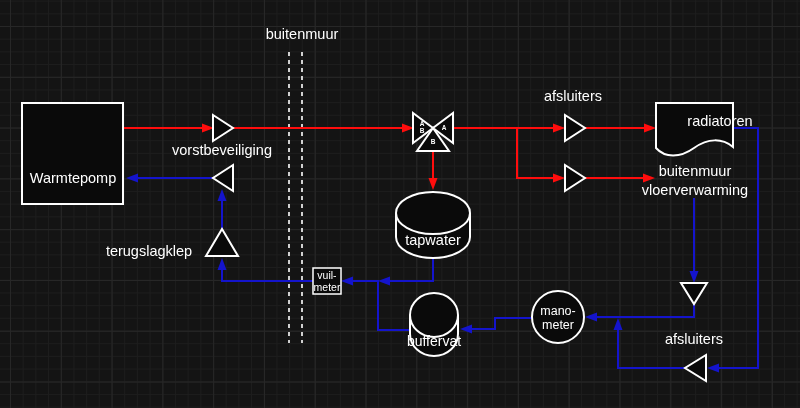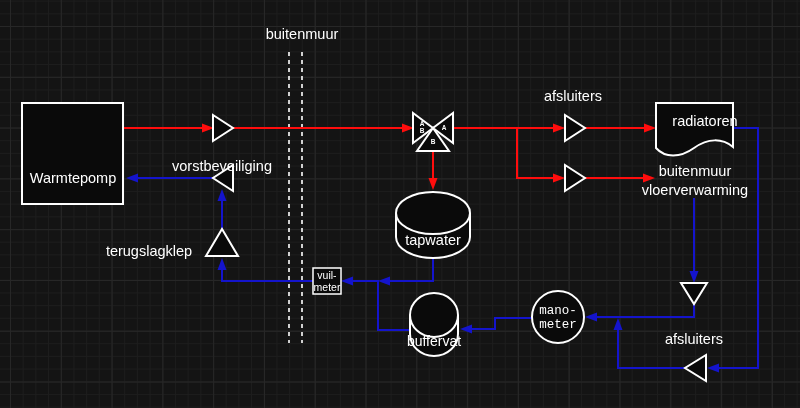--- a/index.html
+++ b/index.html
@@ -104,31 +104,31 @@
     <path class="node" d="M410 315 A24 22 0 1 1 458 315 L458 334 A24 22 0 0 1 410 334 Z"></path>
     <path class="nodeline" d="M410 315 A24 22 0 0 0 458 315"></path>
 
     <circle class="node" cx="558" cy="317" r="26"></circle>
 
     <rect class="node" x="313" y="268" width="28" height="26" style="stroke-width:1.5"></rect>
   </svg>
 
   <div class="lbl" style="left:73px;top:154px;margin-top:24px;">Warmtepomp</div>
   <div class="lbl" style="left:302px;top:34px;">buitenmuur</div>
-  <div class="lbl" style="left:222px;top:166px;">vorstbeveiliging</div>
+  <div class="lbl" style="left:222px;top:150px;">vorstbeveiliging</div>
   <div class="lbl" style="left:149px;top:251px;">terugslagklep</div>
   <div class="lbl" style="left:573px;top:96px;">afsluiters</div>
-  <div class="lbl" style="left:705px;top:121px;">radiatoren</div>
+  <div class="lbl" style="left:720px;top:121px;">radiatoren</div>
   <div class="lbl" style="left:695px;top:180px;">buitenmuur
 vloerverwarming</div>
   <div class="lbl" style="left:433px;top:240px;">tapwater</div>
   <div class="lbl lbl-xs" style="left:327px;top:281px;">vuil-
 meter</div>
   <div class="lbl lbl-xxs" style="left:434px;top:341px;">buffervat</div>
-  <div class="lbl lbl-sm" style="left:558px;top:318px;font-family:Liberation Mono, monospace;">mano-
+  <div class="lbl lbl-sm" style="left:558px;top:318px;">mano-
 meter</div>
   <div class="lbl" style="left:694px;top:339px;">afsluiters</div>
 
   <div class="lbl lbl-port" style="left:422px;top:127px;">A
 B</div>
   <div class="lbl lbl-port" style="left:444px;top:127px;">A</div>
   <div class="lbl lbl-port" style="left:433px;top:141px;">B</div>
 
 </div>
 

